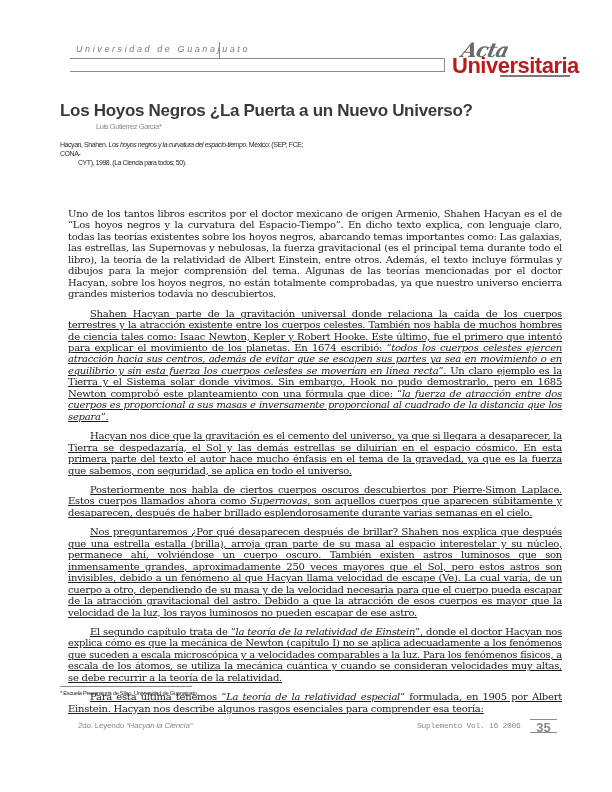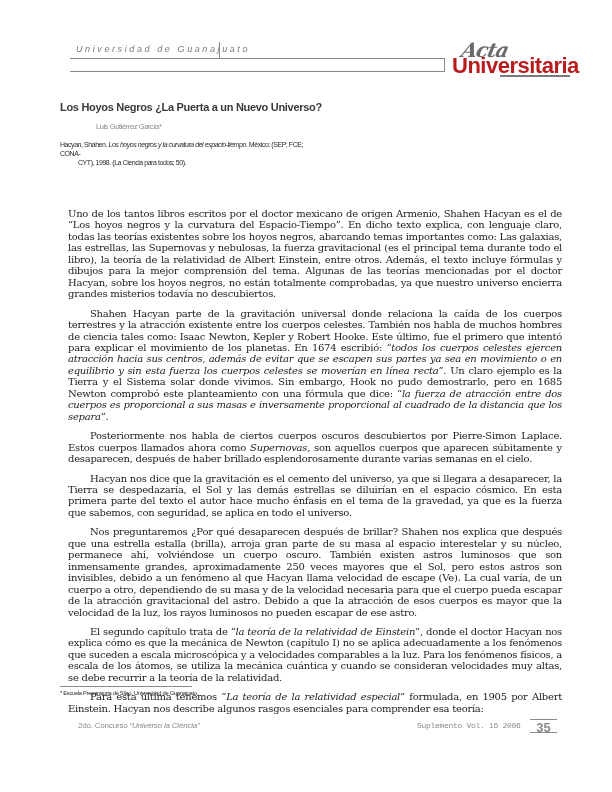--- a/index.html
+++ b/index.html
@@ -8,28 +8,28 @@
   
   .hdr-univ { left:76px; top:44px; font-family:"Liberation Sans", sans-serif; font-style:italic; font-size:9px; letter-spacing:2.6px; color:#7a7a7a; white-space:nowrap; }
   .hdr-vline { left:219px; top:42px; width:1px; height:16px; background:#8a8a8a; }
   .hdr-line1 { left:70px; top:58px; width:375px; height:1px; background:#8a8a8a; }
   .hdr-line2 { left:70px; top:71px; width:375px; height:1px; background:#8a8a8a; }
   .hdr-rvline { left:444px; top:58px; width:1px; height:14px; background:#8a8a8a; }
   .logo-acta { left:452px; top:38px; font-family:"DejaVu Serif", serif; font-style:italic; font-weight:bold; font-size:20px; color:#6b6b6b; transform:skewX(-12deg); letter-spacing:-1px; }
   .logo-univ { left:452px; top:55px; font-family:"Liberation Sans", sans-serif; font-weight:bold; font-size:22px; color:#b91c1c; letter-spacing:-0.5px; line-height:22px; }
   .logo-underline { left:500px; top:75px; width:70px; height:2px; background:#7a7a7a; }
   
-  .title { left:60px; top:101px; font-family:"Liberation Sans", sans-serif; font-weight:bold; font-size:11px; color:#3a3a3a; letter-spacing:-0.3px; white-space:nowrap; }
+  .title { left:60px; top:101px; font-family:"Liberation Sans", sans-serif; font-weight:bold; font-size:17px; color:#3a3a3a; letter-spacing:-0.3px; white-space:nowrap; }
   .author { left:60px; top:122px; font-family:"Liberation Sans", sans-serif; font-size:7.5px; color:#8a8a8a; letter-spacing:-0.4px; white-space:nowrap;margin-left:36px; }
   .ref { left:60px; top:140px; width:260px; font-family:"Liberation Sans", sans-serif; font-size:7px; line-height:9px; color:#2a2a2a; letter-spacing:-0.45px; }
   .ref .indent { padding-left:18px; display:block; }
   
   .body { left:68px; top:208px; width:494px; font-size:10px; line-height:11.45px; text-align:justify; letter-spacing:-0.25px; color:#1c1c1c; }
   .body p { margin:0 0 8px 0; text-indent:0; }
-  .body p.ind { text-indent:22px; }
+  .body p.ind { text-indent:22px;text-decoration:underline; }
   .body p:first-child { text-indent:0; }
   .body em { font-style:italic; }
   
   .fn-rule { left:60px; top:686px; width:132px; height:1px; background:#8a8a8a; }
   .fn { left:60px; top:690px; font-family:"Liberation Sans", sans-serif; font-size:5.8px; color:#2a2a2a; letter-spacing:-0.3px; white-space:nowrap; }
   
   .foot-left { left:78px; top:721px; font-family:"Liberation Sans", sans-serif; font-size:8px; color:#8a8a8a; white-space:nowrap; letter-spacing:-0.2px; }
   .foot-left em { font-style:italic; }
   .foot-right { left:417px; top:721px; font-family:Liberation Mono, monospace; font-size:8px; color:#8a8a8a; white-space:nowrap; letter-spacing:-0.3px; }
   .pg-top { left:530px; top:719px; width:27px; height:1px; background:#8a8a8a; }
@@ -53,29 +53,29 @@
 <div class="abs title">Los Hoyos Negros ¿La Puerta a un Nuevo Universo?</div>
 <div class="abs author">Luis Gutiérrez García*</div>
 <div class="abs ref">
   <span>Hacyan, Shahen. </span><em>Los hoyos negros y la curvatura del espacio-tiempo</em><span>. México: (SEP; FCE; CONA-</span>
   <span class="indent">CYT), 1998. (La Ciencia para todos; 50).</span>
 </div>
 
 <div class="abs body" id="body-text">
     <p><span>Uno de los tantos libros escritos por el doctor mexicano de origen Armenio, Shahen Hacyan es el de “Los hoyos negros y la curvatura del Espacio-Tiempo”. En dicho texto explica, con lenguaje claro, todas las teorías existentes sobre los hoyos negros, abarcando temas importantes como: Las galaxias, las estrellas, las Supernovas y nebulosas, la fuerza gravitacional (es el principal tema durante todo el libro), la teoría de la relatividad de Albert Einstein, entre otros. Además, el texto incluye fórmulas y dibujos para la mejor comprensión del tema. Algunas de las teorías mencionadas por el doctor Hacyan, sobre los hoyos negros, no están totalmente comprobadas, ya que nuestro universo encierra grandes misterios todavía no descubiertos.</span></p>
     <p class="ind"><span>Shahen Hacyan parte de la gravitación universal donde relaciona la caída de los cuerpos terrestres y la atracción existente entre los cuerpos celestes. También nos habla de muchos hombres de ciencia tales como: Isaac Newton, Kepler y Robert Hooke. Este último, fue el primero que intentó para explicar el movimiento de los planetas. En 1674 escribió: “</span><em>todos los cuerpos celestes ejercen atracción hacia sus centros, además de evitar que se escapen sus partes ya sea en movimiento o en equilibrio y sin esta fuerza los cuerpos celestes se moverían en línea recta</em><span>”. Un claro ejemplo es la Tierra y el Sistema solar donde vivimos. Sin embargo, Hook no pudo demostrarlo, pero en 1685 Newton comprobó este planteamiento con una fórmula que dice: “</span><em>la fuerza de atracción entre dos cuerpos es proporcional a sus masas e inversamente proporcional al cuadrado de la distancia que los separa</em><span>”.</span></p>
+    <p class="ind"><span>Hacyan nos dice que la gravitación es el cemento del universo, ya que si llegara a desaparecer, la Tierra se despedazaría, el Sol y las demás estrellas se diluirían en el espacio cósmico. En esta primera parte del texto el autor hace mucho énfasis en el tema de la gravedad, ya que es la fuerza que sabemos, con seguridad, se aplica en todo el universo.</span></p>
     <p class="ind"><span>Posteriormente nos habla de ciertos cuerpos oscuros descubiertos por Pierre-Simon Laplace. Estos cuerpos llamados ahora como </span><em>Supernovas</em><span>, son aquellos cuerpos que aparecen súbitamente y desaparecen, después de haber brillado esplendorosamente durante varias semanas en el cielo.</span></p>
-    <p class="ind"><span>Hacyan nos dice que la gravitación es el cemento del universo, ya que si llegara a desaparecer, la Tierra se despedazaría, el Sol y las demás estrellas se diluirían en el espacio cósmico. En esta primera parte del texto el autor hace mucho énfasis en el tema de la gravedad, ya que es la fuerza que sabemos, con seguridad, se aplica en todo el universo.</span></p>
     <p class="ind"><span>Nos preguntaremos ¿Por qué desaparecen después de brillar? Shahen nos explica que después que una estrella estalla (brilla), arroja gran parte de su masa al espacio interestelar y su núcleo, permanece ahí, volviéndose un cuerpo oscuro. También existen astros luminosos que son inmensamente grandes, aproximadamente 250 veces mayores que el Sol, pero estos astros son invisibles, debido a un fenómeno al que Hacyan llama velocidad de escape (Ve). La cual varía, de un cuerpo a otro, dependiendo de su masa y de la velocidad necesaria para que el cuerpo pueda escapar de la atracción gravitacional del astro. Debido a que la atracción de esos cuerpos es mayor que la velocidad de la luz, los rayos luminosos no pueden escapar de ese astro.</span></p>
     <p class="ind"><span>El segundo capítulo trata de “</span><em>la teoría de la relatividad de Einstein</em><span>”, donde el doctor Hacyan nos explica cómo es que la mecánica de Newton (capítulo I) no se aplica adecuadamente a los fenómenos que suceden a escala microscópica y a velocidades comparables a la luz. Para los fenómenos físicos, a escala de los átomos, se utiliza la mecánica cuántica y cuando se consideran velocidades muy altas, se debe recurrir a la teoría de la relatividad.</span></p>
     <p class="ind"><span>Para esta última tenemos “</span><em>La teoría de la relatividad especial</em><span>” formulada, en 1905 por Albert Einstein. Hacyan nos describe algunos rasgos esenciales para comprender esa teoría:</span></p>
   </div>
 
 <div class="abs fn-rule"></div>
 <div class="abs fn">* Escuela Preparatoria de Silao, Universidad de Guanajuato.</div>
 
 <div class="abs foot-left">
-  <span>2do. Concurso </span><em>“Universo la Ciencia”</em>
+  <span>2do. Leyendo </span><em>“Hacyan la Ciencia”</em>
 </div>
 <div class="abs foot-right">Suplemento Vol. 16 2006</div>
 <div class="abs pg-top"></div>
 <div class="abs pg-num">35</div>
 <div class="abs pg-bot"></div>
 
 </body></html>

